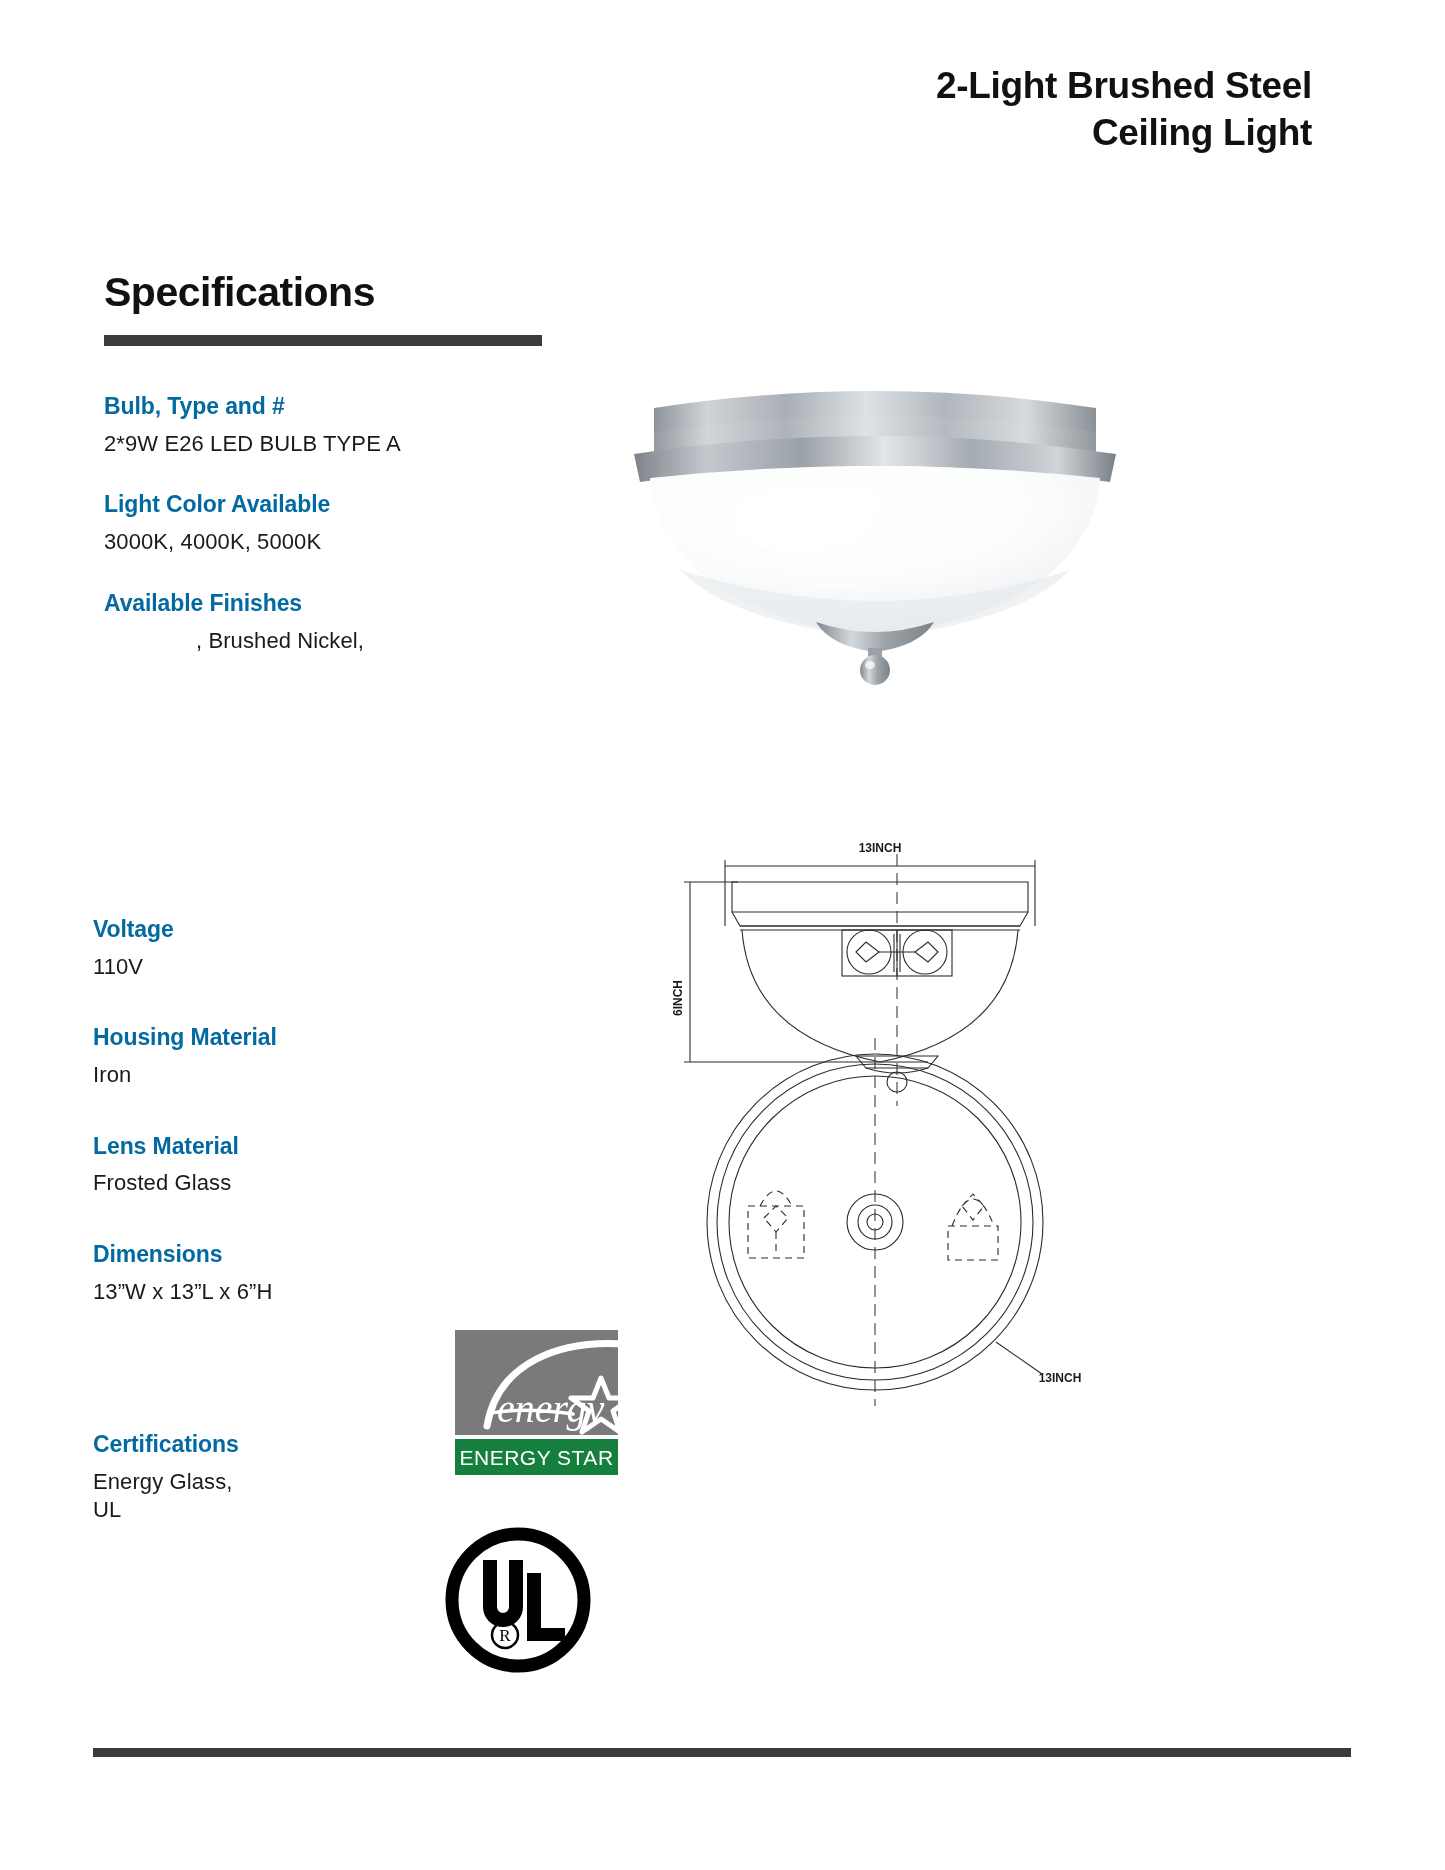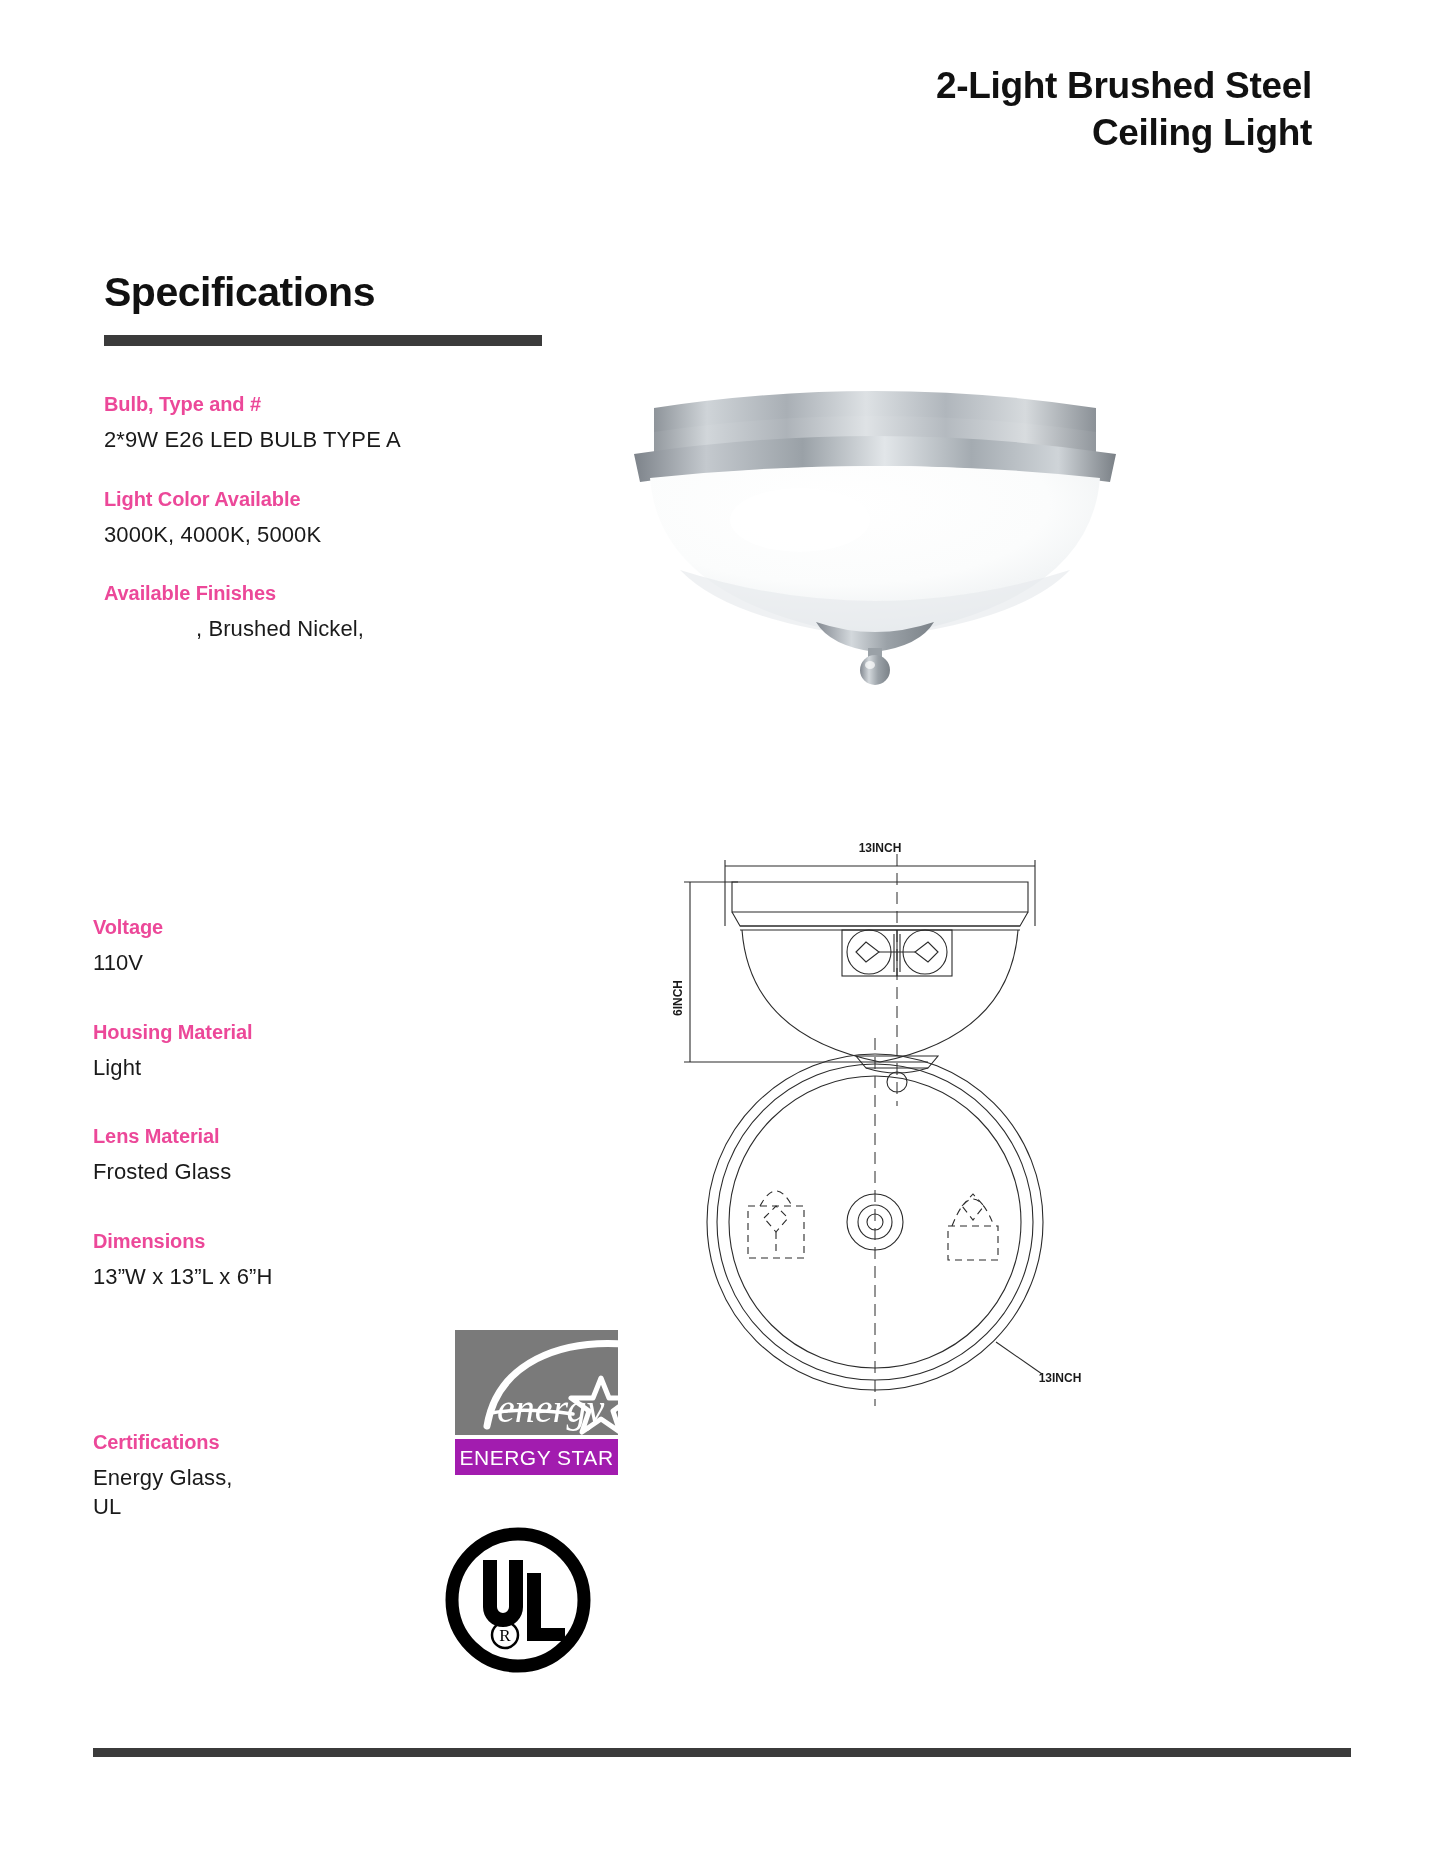--- a/index.html
+++ b/index.html
@@ -47,23 +47,23 @@
   .heading-rule {
     width: 438px;
     height: 11px;
     background: #3b3b3b;
     margin-top: 20px;
   }
 
   .spec-group { margin-top: 46px; }
   .spec-item { margin-bottom: 32px; }
   .spec-label {
-    font-size: 20px;
+    font-size: 23px;
     font-weight: bold;
-    color: #ec4899;
+    color: #0369a1;
     line-height: 1.25;
     letter-spacing: -0.1px;
   }
   .spec-value {
     font-size: 22px;
     font-weight: normal;
     color: #1a1a1a;
     line-height: 1.3;
     letter-spacing: 0.1px;
     margin-top: 9px;
@@ -98,21 +98,21 @@
     width: 163px;
     height: 105px;
     background: #7a7a7a;
     position: relative;
     overflow: hidden;
     padding-left: 28px;
   }
   .es-bottom {
     width: 163px;
     height: 36px;
-    background: #a21caf;
+    background: #15803d;
     margin-top: 4px;
     display: flex;
     align-items: center;
     justify-content: center;
   }
   .es-bottom-text {
     color: #ffffff;
     font-size: 21px;
     letter-spacing: 0.5px;
     font-family: "Liberation Sans", sans-serif;
@@ -194,21 +194,21 @@
 
 <div class="left-col-lower">
 
   <div class="spec-item">
     <div class="spec-label">Voltage</div>
     <div class="spec-value">110V</div>
   </div>
 
   <div class="spec-item">
     <div class="spec-label">Housing Material</div>
-    <div class="spec-value">Light</div>
+    <div class="spec-value">Iron</div>
   </div>
 
   <div class="spec-item">
     <div class="spec-label">Lens Material</div>
     <div class="spec-value">Frosted Glass</div>
   </div>
 
   <div class="spec-item">
     <div class="spec-label">Dimensions</div>
     <div class="spec-value">13”W x 13”L x 6”H</div>

